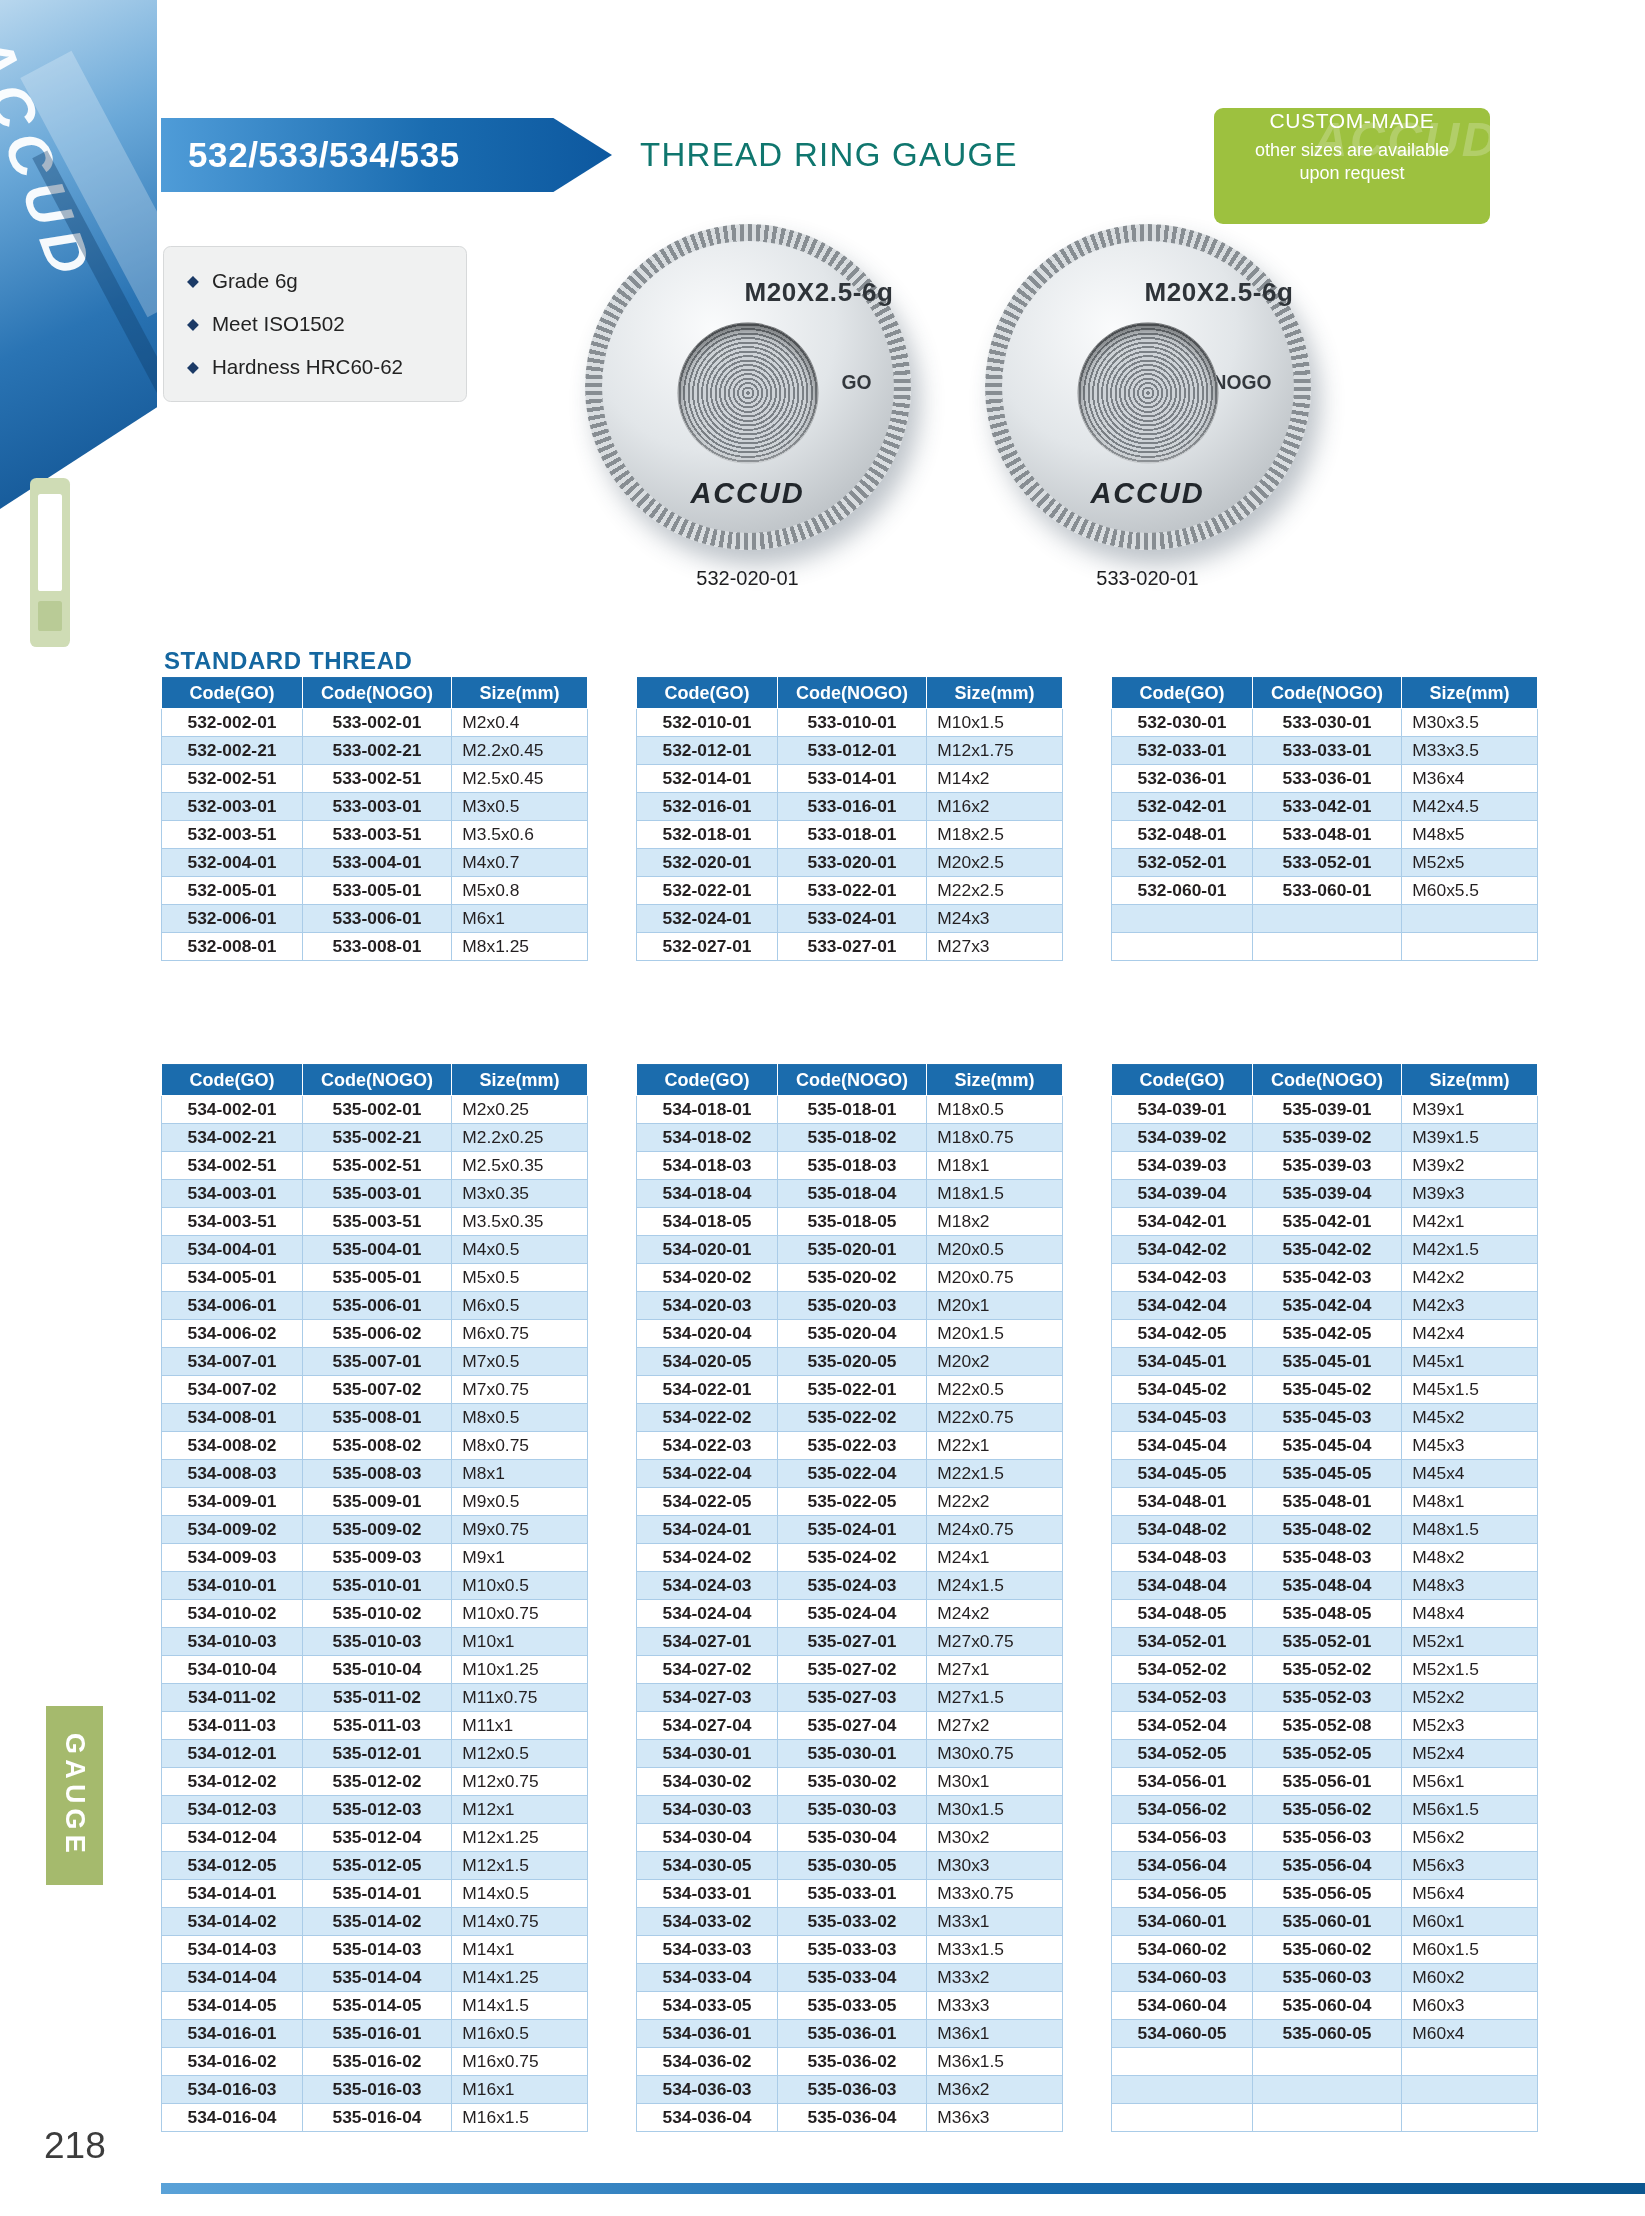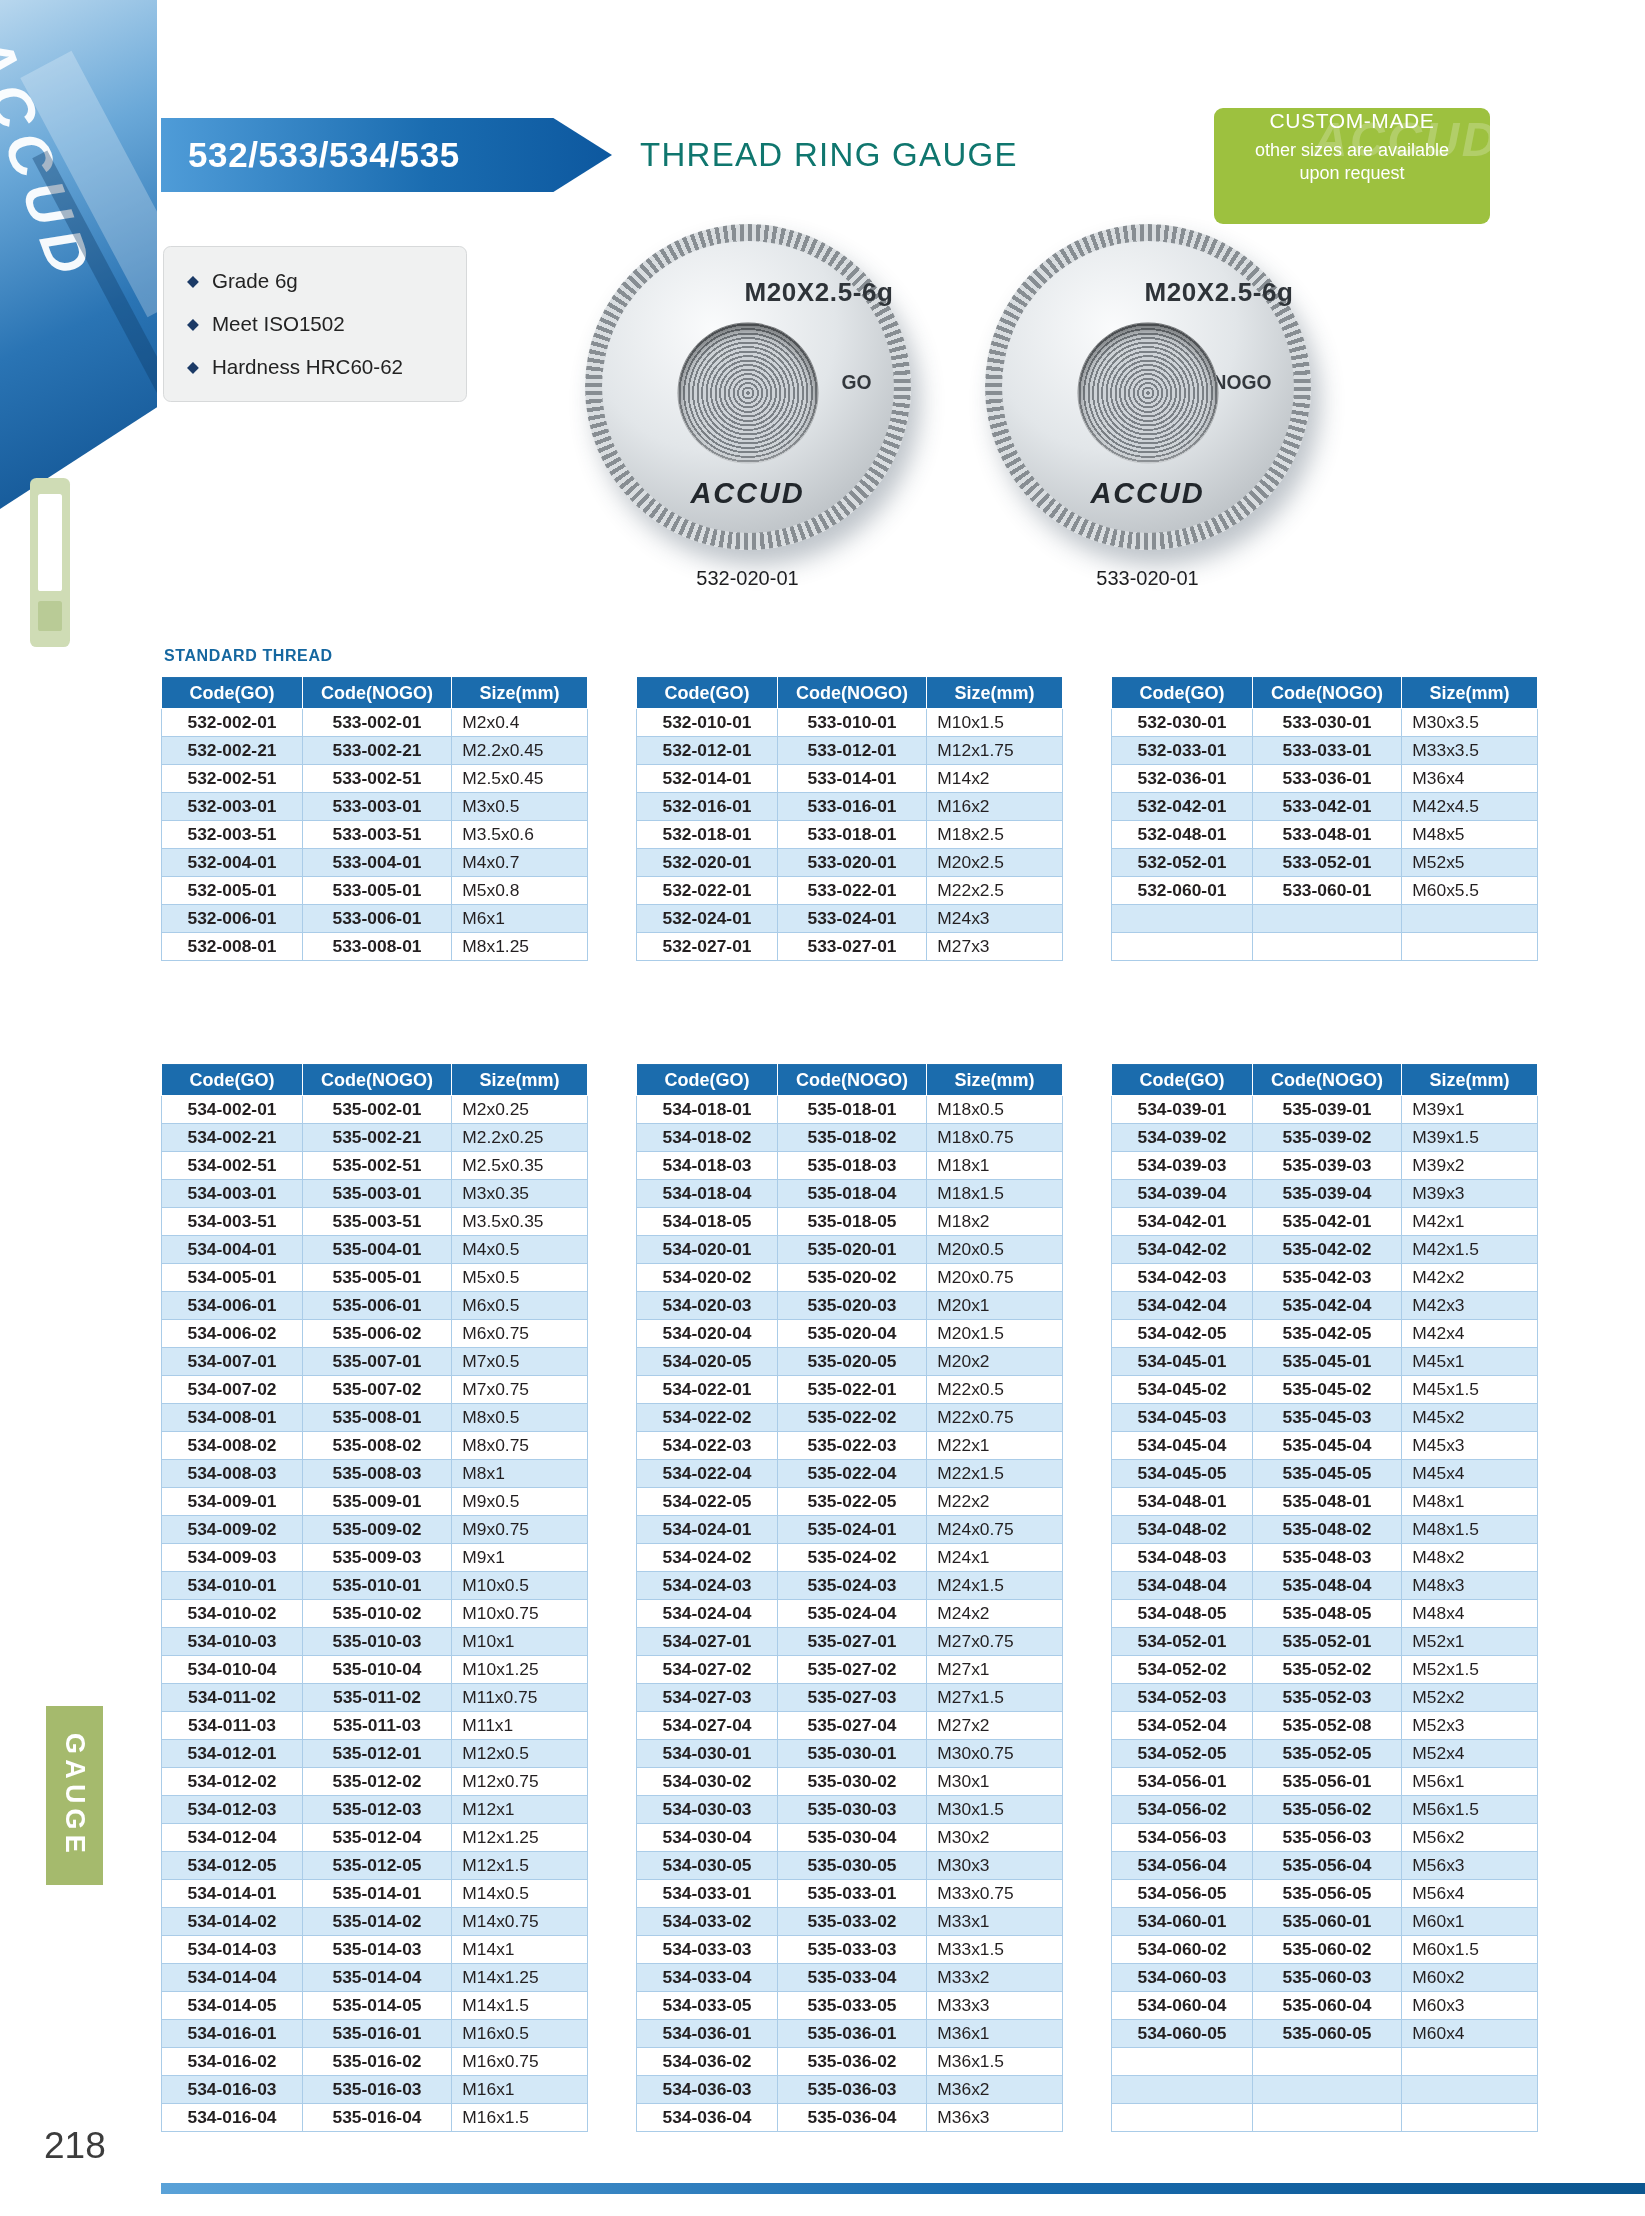--- a/index.html
+++ b/index.html
@@ -126,21 +126,21 @@
     font-size:19.3px; font-weight:bold; color:#33383d;
   }
   .face-brand{
     position:absolute; bottom:23px; width:100%; text-align:center;
     font-size:29px; font-weight:bold; font-style:italic; color:#22272c; letter-spacing:1.9px;
   }
   .product-caption{ margin-top:17px; text-align:center; font-size:20px; color:#1d1d1f; }
 
   
   .section-label{
-    position:absolute; left:164px; font-size:16px; font-weight:bold;
+    position:absolute; left:164px; font-size:24px; font-weight:bold;
     color:#1567a0; letter-spacing:0.6px;
   }
   .label-standard{ top:647px; }
   .label-fine{ top:1068px; }
 
   
   .tables-row{ position:absolute; left:161px; display:flex; gap:48px; }
   .row-standard{ top:677px; }
   .row-fine{ top:1064px; }
   table.gauge-table{

